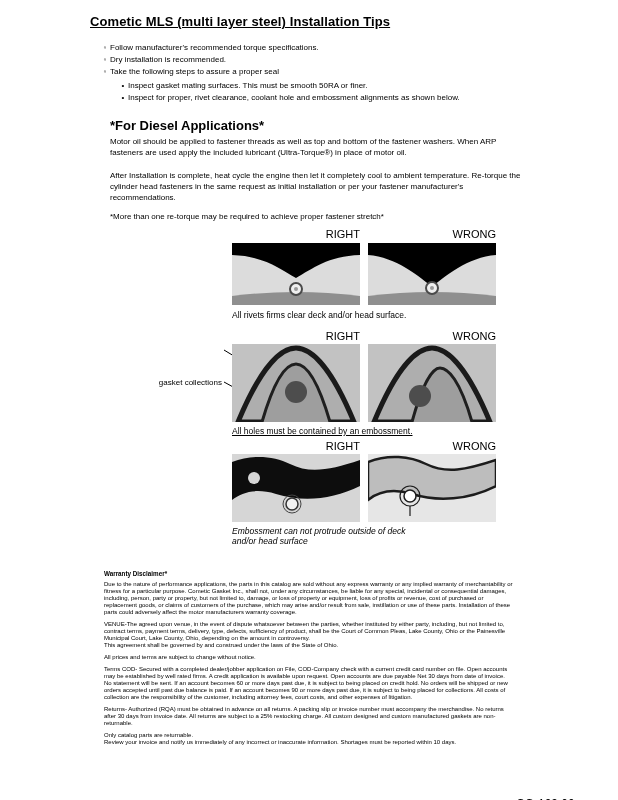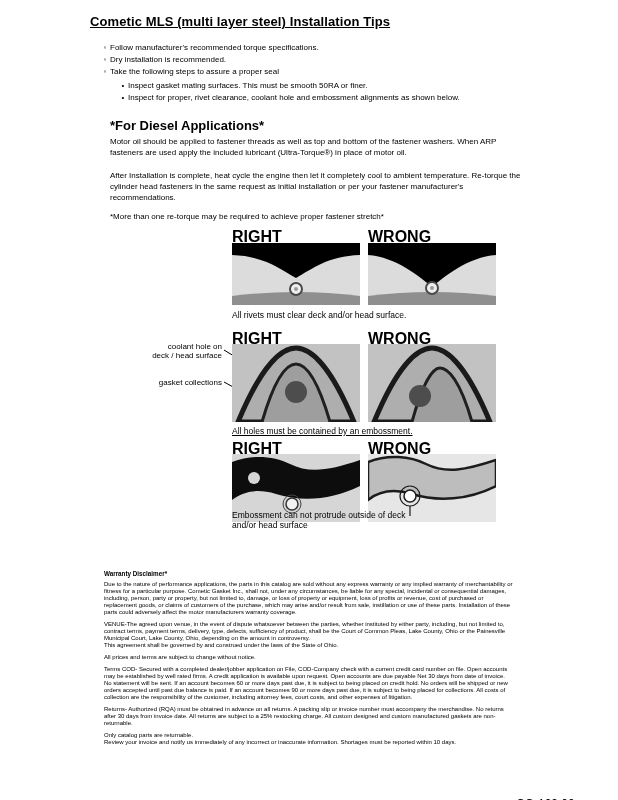--- a/index.html
+++ b/index.html
@@ -18,21 +18,21 @@
   .bullet-glyph { width:10px; text-align:center; font-size:8px; }
   .sub-bullets { left:118px; top:80px; font-size:8px; line-height:12px; width:420px; }
 
   .diesel-heading { left:110px; top:118px; font-size:13px; font-weight:bold; }
   .para { left:110px; font-size:8px; line-height:11px; width:418px; }
   .p1 { top:136px; }
   .p2 { top:170px; }
   .note { left:110px; top:212px; font-size:8px; }
 
   .fig { left:100px; width:410px; height:120px; }
-  .fig-label { position:absolute; width:128px; text-align:left; font-size:16px; top:0;font-weight:bold; }
+  .fig-label { position:absolute; width:128px; text-align:right; font-size:11px; top:0; }
   .panel { position:absolute; width:128px; top:15px; }
   .panel svg { display:block; width:100%; height:100%; }
   .fig-caption { position:absolute; left:132px; font-size:8.5px; line-height:10px; }
 
   .callout { position:absolute; font-size:8px; line-height:9px; text-align:right; width:118px; left:4px; }
   .callout-lines { position:absolute; left:0; top:0; width:410px; height:120px; pointer-events:none; }
 
   .disclaimer { left:104px; top:570px; width:410px; font-size:6px; line-height:7px; }
   .disclaimer-heading { font-size:6.3px; font-weight:bold; margin-bottom:4px; }
   .disclaimer p { margin-bottom:5px; }
@@ -89,29 +89,27 @@
   </div>
   <div class="panel" style="left:268px; height:62px;">
     <svg viewBox="0 0 128 62" preserveAspectRatio="none">
       <rect width="128" height="62" fill="#dcdcdc"></rect>
       <path d="M0,62 H128 V53 Q64,45 0,53 Z" fill="#8f8f8f"></path>
       <path d="M0,0 H128 V12 C100,14 76,34 64,44 C52,34 28,14 0,12 Z" fill="#000"></path>
       <circle cx="64" cy="45" r="6" fill="#efefef" stroke="#4a4a4a" stroke-width="2"></circle>
       <circle cx="64" cy="45" r="2" fill="#9a9a9a"></circle>
     </svg>
   </div>
-  <div class="fig-caption" style="top:82px;">All rivets must clear deck and/or head surface.</div>
+  <div class="fig-caption" style="top:82px;">All rivets firms clear deck and/or head surface.</div>
 </div>
 
 <div class="abs fig" style="top:330px;">
   <div class="fig-label" style="left:132px;">RIGHT</div>
   <div class="fig-label" style="left:268px;">WRONG</div>
 
-  <div class="callout pre" style="top:12px;">coolant hole on
-deck / head surface</div>
   <div class="callout" style="top:48px;">gasket collections</div>
   <svg class="callout-lines">
     <line x1="124" y1="20" x2="190" y2="60" stroke="#000" stroke-width="1"></line>
     <line x1="124" y1="52" x2="168" y2="76" stroke="#000" stroke-width="1"></line>
   </svg>
 
   <div class="panel" style="left:132px; top:14px; height:78px;">
     <svg viewBox="0 0 128 78" preserveAspectRatio="none">
       <rect width="128" height="78" fill="#c2c2c2"></rect>
       <path d="M6,78 C30,20 50,4 64,4 C78,4 98,20 122,78 Z" fill="#aeaeae" stroke="#1a1a1a" stroke-width="5"></path>
@@ -144,21 +142,21 @@
   </div>
   <div class="panel" style="left:268px; top:14px; height:68px;">
     <svg viewBox="0 0 128 68" preserveAspectRatio="none">
       <rect width="128" height="68" fill="#e6e6e6"></rect>
       <path d="M0,8 C20,0 42,2 58,10 C78,20 98,16 128,6 L128,32 C100,46 70,48 44,40 C24,34 10,38 0,46 Z" fill="#bdbdbd" stroke="#1c1c1c" stroke-width="2.5"></path>
       <circle cx="42" cy="42" r="6" fill="#fff" stroke="#1c1c1c" stroke-width="1.5"></circle>
       <circle cx="42" cy="42" r="10" fill="none" stroke="#1c1c1c" stroke-width="1.2"></circle>
       <line x1="42" y1="52" x2="42" y2="62" stroke="#1c1c1c" stroke-width="1.2"></line>
     </svg>
   </div>
-  <div class="fig-caption pre" style="top:70px;">Embossment can not protrude outside of deck
+  <div class="fig-caption pre" style="top:86px;font-style:italic;">Embossment can not protrude outside of deck
 and/or head surface</div>
 </div>
 
 <div class="abs disclaimer">
   <div class="disclaimer-heading">Warranty Disclaimer*</div>
   <p class="pre">Due to the nature of performance applications, the parts in this catalog are sold without any express warranty or any implied warranty of merchantability or fitness for a particular purpose.  Cometic Gasket Inc., shall not, under any circumstances, be liable for any special, incidental or consequential damages, including, person, party or property, but not limited to, damage, or loss of property or equipment, loss of profits or revenue, cost of purchased or replacement goods, or claims of customers of the purchase, which may arise and/or result from sale, instillation or use of these parts.  Installation of these parts could adversely affect the motor manufacturers warranty coverage.</p>
   <p class="pre">VENUE-The agreed upon venue, in the event of dispute whatsoever between the parties, whether instituted by either party, including, but not limited to, contract terms, payment terms, delivery, type, defects, sufficiency of product, shall be the Court of Common Pleas, Lake County, Ohio or the Painesville Municipal Court, Lake County, Ohio, depending on the amount in controversy.
 This agreement shall be governed by and construed under the laws of the State of Ohio.</p>
   <p class="pre">All prices and terms are subject to change without notice.</p>
   <p class="pre">Terms COD- Secured with a completed dealer/jobber application on File, COD-Company check with a current credit card number on file.  Open accounts may be established by well rated firms.  A credit application is available upon request.  Open accounts are due payable Net 30 days from date of invoice.  No statement will be sent.  If an account becomes 60 or more days past due, it is subject to being placed on credit hold.  No orders will be shipped or new orders accepted until past due balance is paid.  If an account becomes 90 or more days past due, it is subject to being placed for collections.  All costs of collection are the responsibility of the customer, including attorney fees, court costs, and other expenses of litigation.</p>

